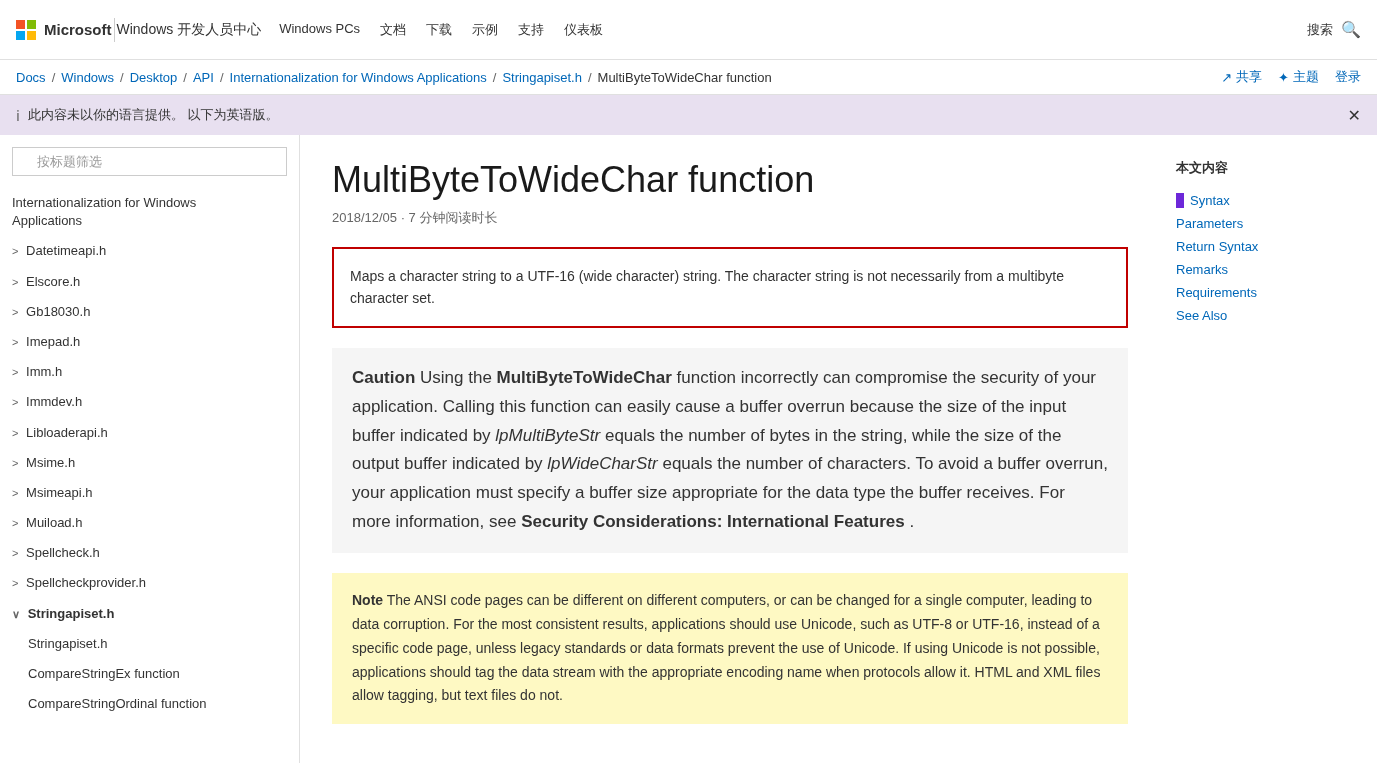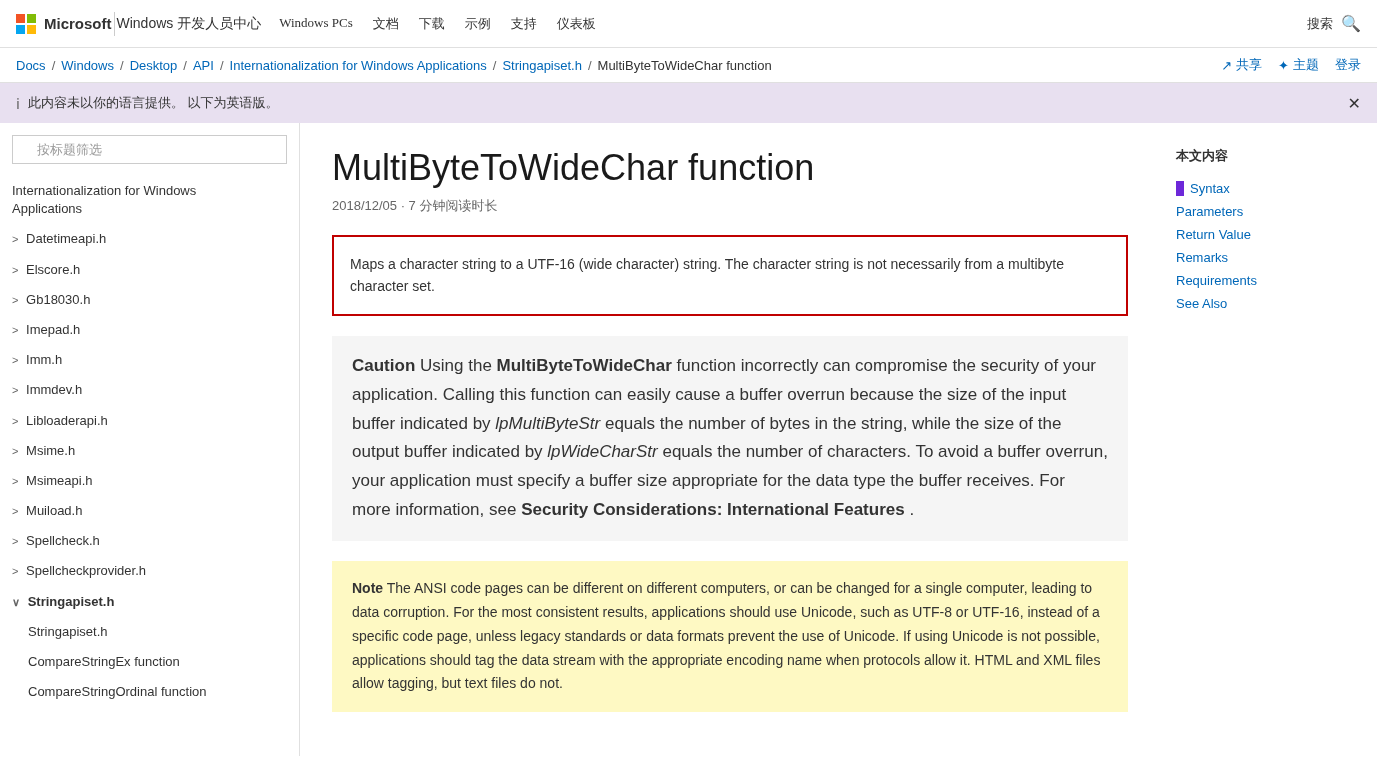--- a/index.html
+++ b/index.html
@@ -2,21 +2,21 @@
 <html><head>
   <meta charset="utf-8">
   <style>
     * { box-sizing: border-box; margin: 0; padding: 0; }
     body { font-family: 'Segoe UI', Arial, sans-serif; font-size: 14px; color: #333; background: #fff; }
 
     
     .top-nav {
       display: flex;
       align-items: center;
-      height: 48px;
+      height: 60px;
       border-bottom: 1px solid #e0e0e0;
       padding: 0 16px;
       gap: 2px;
     }
     .ms-logo {
       display: flex;
       align-items: center;
       gap: 8px;
     }
     .ms-logo-grid {
@@ -50,21 +50,20 @@
     }
     .nav-links {
       display: flex;
       gap: 20px;
       margin-left: 16px;
     }
     .nav-links a {
       text-decoration: none;
       color: #333;
       font-size: 13px;
-      font-family: Liberation Serif, serif;
     }
     .nav-right {
       margin-left: auto;
       display: flex;
       align-items: center;
       gap: 8px;
     }
     .search-label {
       font-size: 13px;
       color: #333;
@@ -410,21 +409,21 @@
 
   <aside class="right-toc">
     <div class="toc-title">本文内容</div>
     <div class="toc-item active">
       <a href="#">Syntax</a>
     </div>
     <div class="toc-item">
       <a href="#">Parameters</a>
     </div>
     <div class="toc-item">
-      <a href="#">Return Value</a>
+      <a href="#">Return Syntax</a>
     </div>
     <div class="toc-item">
       <a href="#">Remarks</a>
     </div>
     <div class="toc-item">
       <a href="#">Requirements</a>
     </div>
     <div class="toc-item">
       <a href="#">See Also</a>
     </div>

